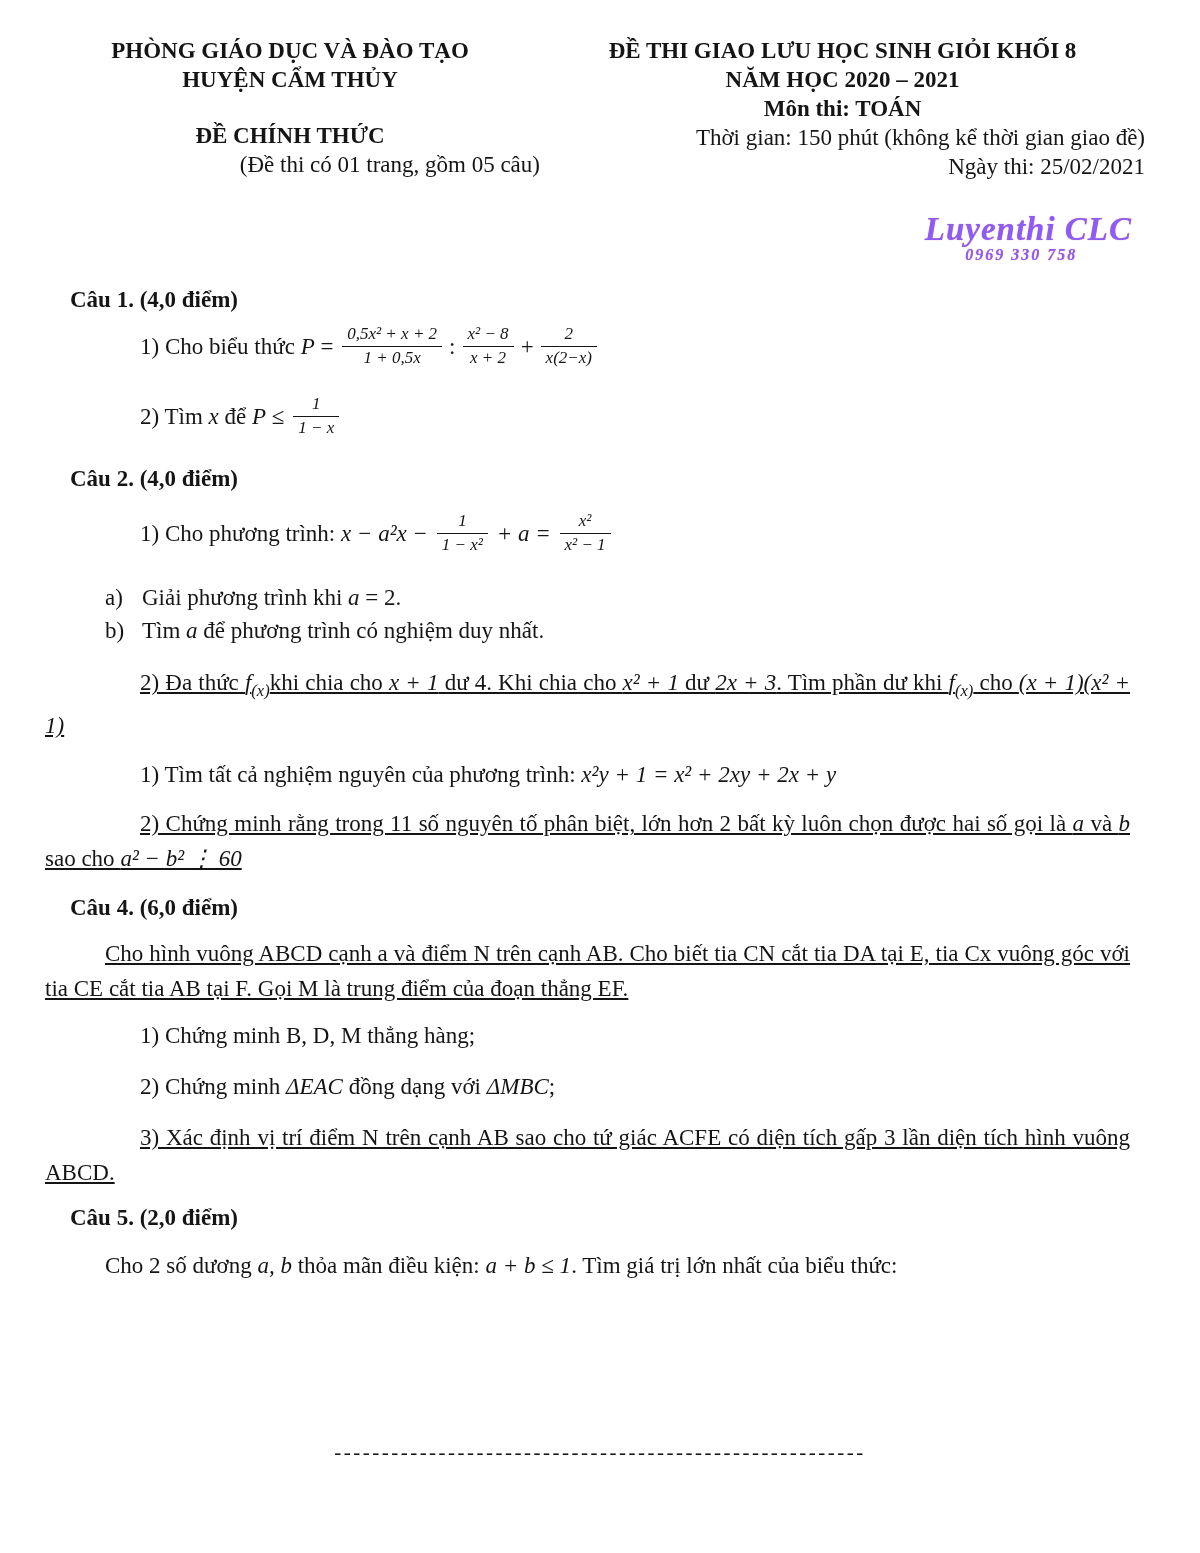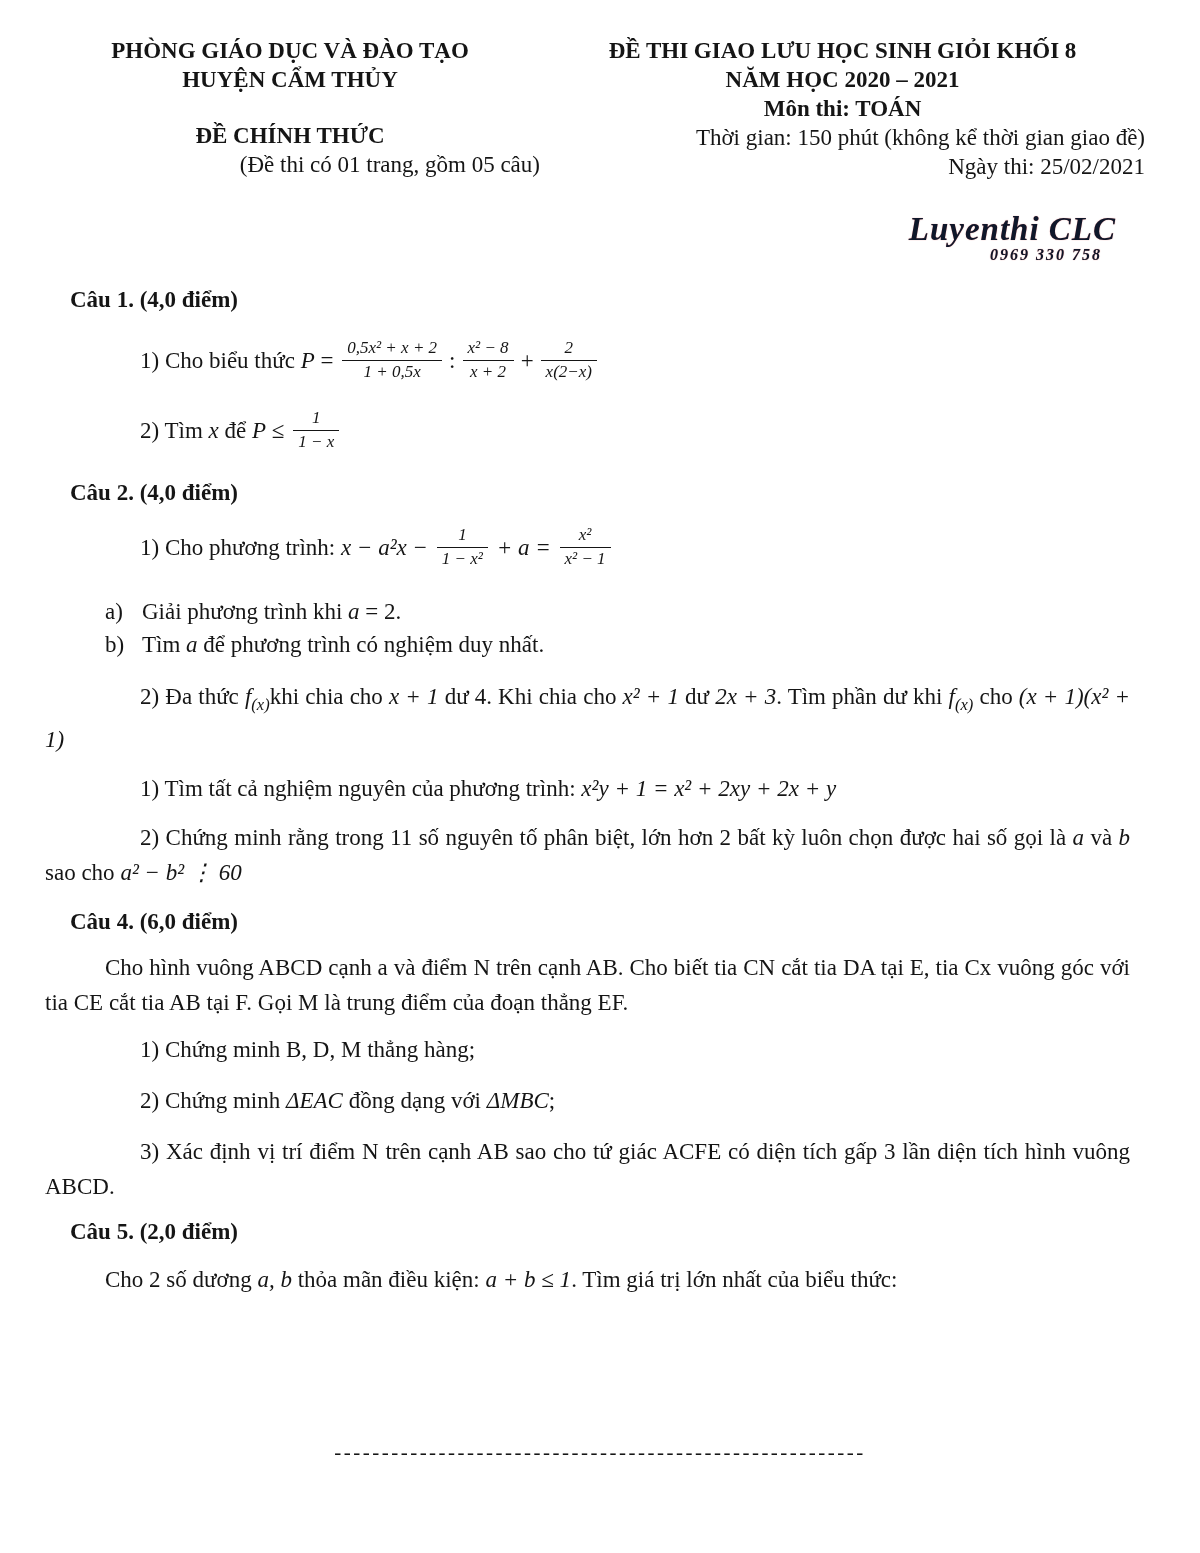--- a/index.html
+++ b/index.html
@@ -14,46 +14,46 @@
     border-radius:11px;
   }
   
   .header{display:flex;padding-top:36px;}
   .h-left{width:500px;padding-left:40px;text-align:center;}
   .h-right{flex:1;padding-right:55px;text-align:center;}
   .hb{font-weight:bold;line-height:29px;}
   .hr{line-height:29px;text-align:right;}
   .official{font-weight:bold;line-height:29px;margin-top:27px;}
   
-  .logo{position:absolute;top:212px;right:84px;text-align:right;color:#0f172a;
+  .logo{position:absolute;top:212px;right:68px;text-align:center;color:#8b5cf6;
         font-style:italic;font-weight:bold;line-height:1.05;
         text-shadow:0 0 1px rgba(217,35,27,.55);}
   .logo-name{font-size:33px;letter-spacing:1px;}
   .logo-phone{font-size:16px;letter-spacing:2px;padding-right:14px;}
   
   .main{margin:103px 70px 0 45px;}
   .qtitle{font-weight:bold;font-size:23px;line-height:32px;margin:16px 0 0 25px;}
   .qtitle:first-child{margin-top:0;}
   .line{line-height:35px;}
   .fline{margin-left:95px;line-height:1.1;padding:6px 0;}
-  .just{text-align:justify;text-align-last:left;}
+  .just{text-align:justify;text-align-last:left;text-decoration:underline;}
   .ti-60{text-indent:60px;}
   .ti-95{text-indent:95px;}
   .mi{font-style:italic;}
   .msub{font-style:italic;font-size:0.72em;vertical-align:-0.35em;}
   .op{padding:0 4px;}
   .frac{display:inline-block;vertical-align:middle;text-align:center;
         font-size:17px;line-height:1.22;margin:0 3px;transform:translateY(-2px);}
   .frac .num{display:block;padding:0 5px 1px;border-bottom:1.6px solid #151515;}
   .frac .den{display:block;padding:1px 5px 0;}
   .center-formula{text-align:center;padding-left:25px;line-height:1.1;}
   .center-formula .frac{font-size:21px;}
   .ab-row{display:flex;margin-left:60px;line-height:33px;}
   .ab-label{width:37px;flex:none;}
-  .mt10{margin-top:18px;}.mt12{margin-top:12px;}.mt14{margin-top:14px;}
+  .mt10{margin-top:4px;}.mt12{margin-top:12px;}.mt14{margin-top:14px;}
   .mt16{margin-top:16px;}.mt18{margin-top:18px;}
   .footer-sep{position:absolute;left:0;right:0;top:1440px;text-align:center;
               font-size:21px;letter-spacing:2.5px;color:#151515;}
 </style>
 </head>
 <body>
 
 <div class="page">
 
   <div class="header">

